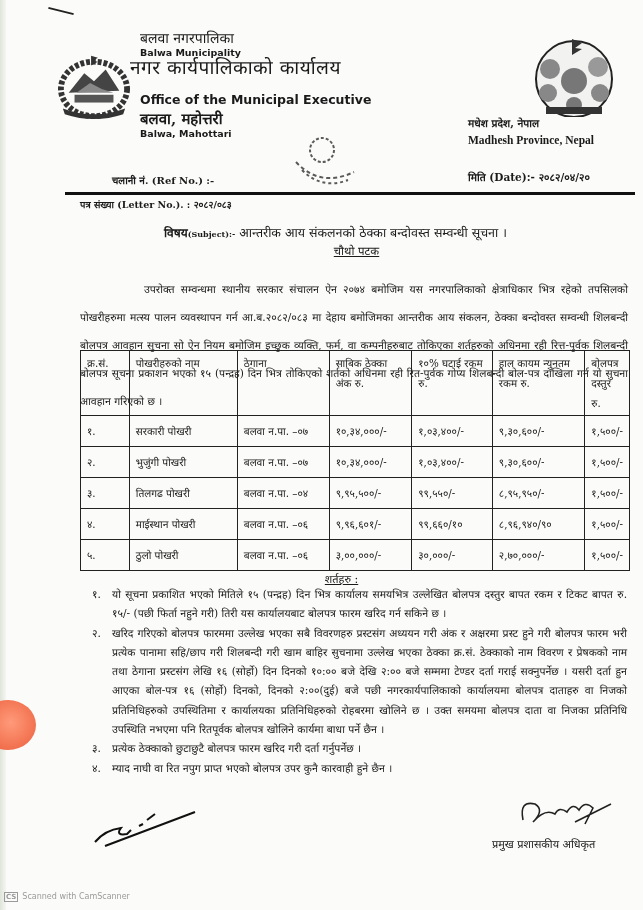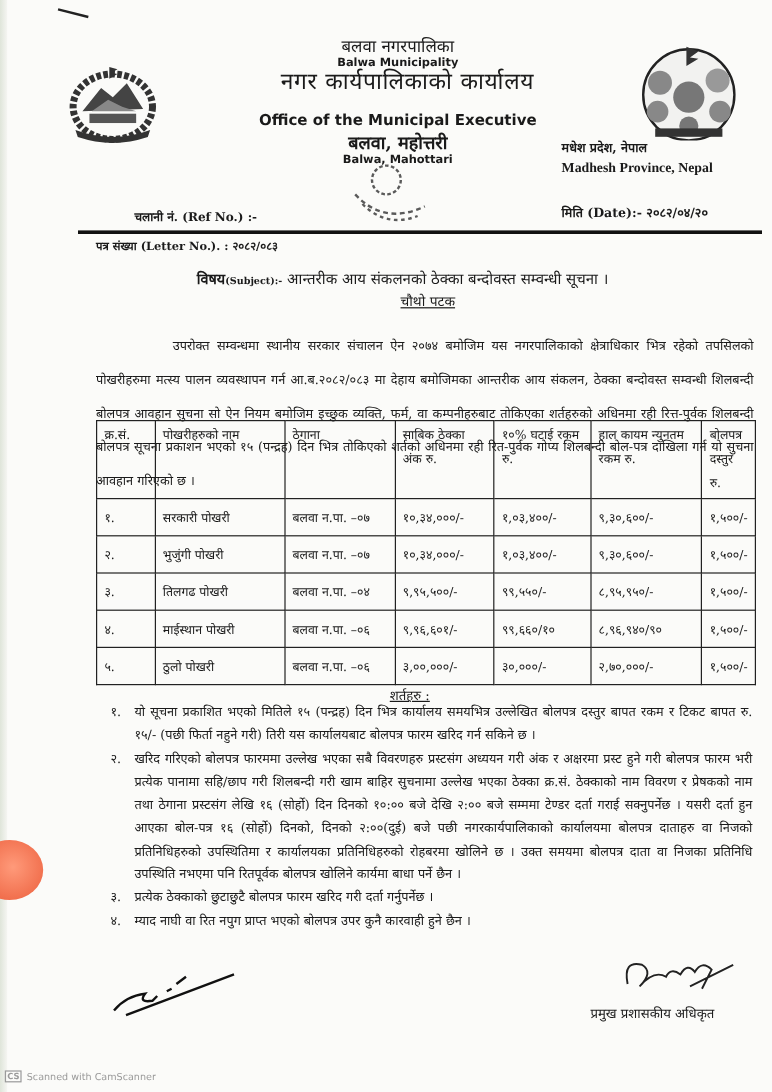--- a/index.html
+++ b/index.html
@@ -10,21 +10,21 @@
     color: #1a1a1a;
   }
   .page { position: absolute; inset: 0; }
   .pen-mark { position: absolute; left: 48px; top: 10px; width: 26px; height: 2px; background: #222; transform: rotate(14deg); }
 
   
   .logo-left { position: absolute; left: 55px; top: 50px; width: 78px; height: 72px; }
   .logo-right { position: absolute; left: 528px; top: 35px; width: 92px; height: 82px; }
 
   
-  .hdr-center { position: absolute; left: 140px; right: 120px; text-align: center; }
+  .hdr-center { position: absolute; left: 140px; right: 120px; text-align: left; }
   .muni-np { top: 28px; font-size: 14px; }
   .muni-en { top: 47px; font-family: "DejaVu Sans", sans-serif; font-size: 9.5px; font-weight: bold; }
   .office-np { top: 54px; font-size: 19px; font-weight: normal; letter-spacing: 0.5px; left: 130px; right: 94px; }
   .office-en { top: 92px; font-family: "DejaVu Sans", sans-serif; font-size: 12.5px; font-weight: bold; }
   .place-np { top: 108px; font-size: 15px; font-weight: bold; }
   .place-en { top: 128px; font-family: "DejaVu Sans", sans-serif; font-size: 9.5px; font-weight: bold; }
 
   .stamp { position: absolute; left: 290px; top: 132px; width: 70px; height: 60px; opacity: 0.8; }
 
   .prov-np { position: absolute; left: 468px; top: 116px; font-size: 10.5px; font-weight: bold; }
@@ -52,21 +52,21 @@
   .terms li { position: relative; padding-left: 20px; text-align: justify; }
   .terms li .num { position: absolute; left: 0; top: 0; }
 
   .sig-left { position: absolute; left: 85px; top: 800px; width: 120px; height: 50px; }
   .sig-right { position: absolute; left: 515px; top: 790px; width: 100px; height: 45px; }
   .sig-title { position: absolute; left: 492px; top: 836px; font-size: 11px; }
 
   .thumb { position: absolute; left: -20px; top: 700px; width: 56px; height: 50px; border-radius: 50%; background: radial-gradient(circle at 55% 45%, #ff9a7a, #f06c4a 70%, #d9553a); }
   .edge { position: absolute; left: 0; top: 0; width: 6px; height: 910px; background: linear-gradient(to right, #dfe5da, #f5f5f2); }
 
-  .watermark { position: absolute; left: 4px; top: 892px; font-family: "DejaVu Sans", sans-serif; font-size: 8px; color: #9a9a9a; display: flex; align-items: center; gap: 4px; }
+  .watermark { position: absolute; left: 4px; top: 892px; font-family: "DejaVu Sans", sans-serif; font-size: 8px; color: #9a9a9a; display: flex; gap: 4px; }
   .watermark .cs { border: 1px solid #9a9a9a; font-size: 7px; padding: 0 1px; font-weight: bold; }
 </style>
 </head>
 <body>
 
 <div class="page">
   <div class="edge"></div>
   <div class="pen-mark"></div>
 
   <svg class="logo-left" viewBox="0 0 80 74">

